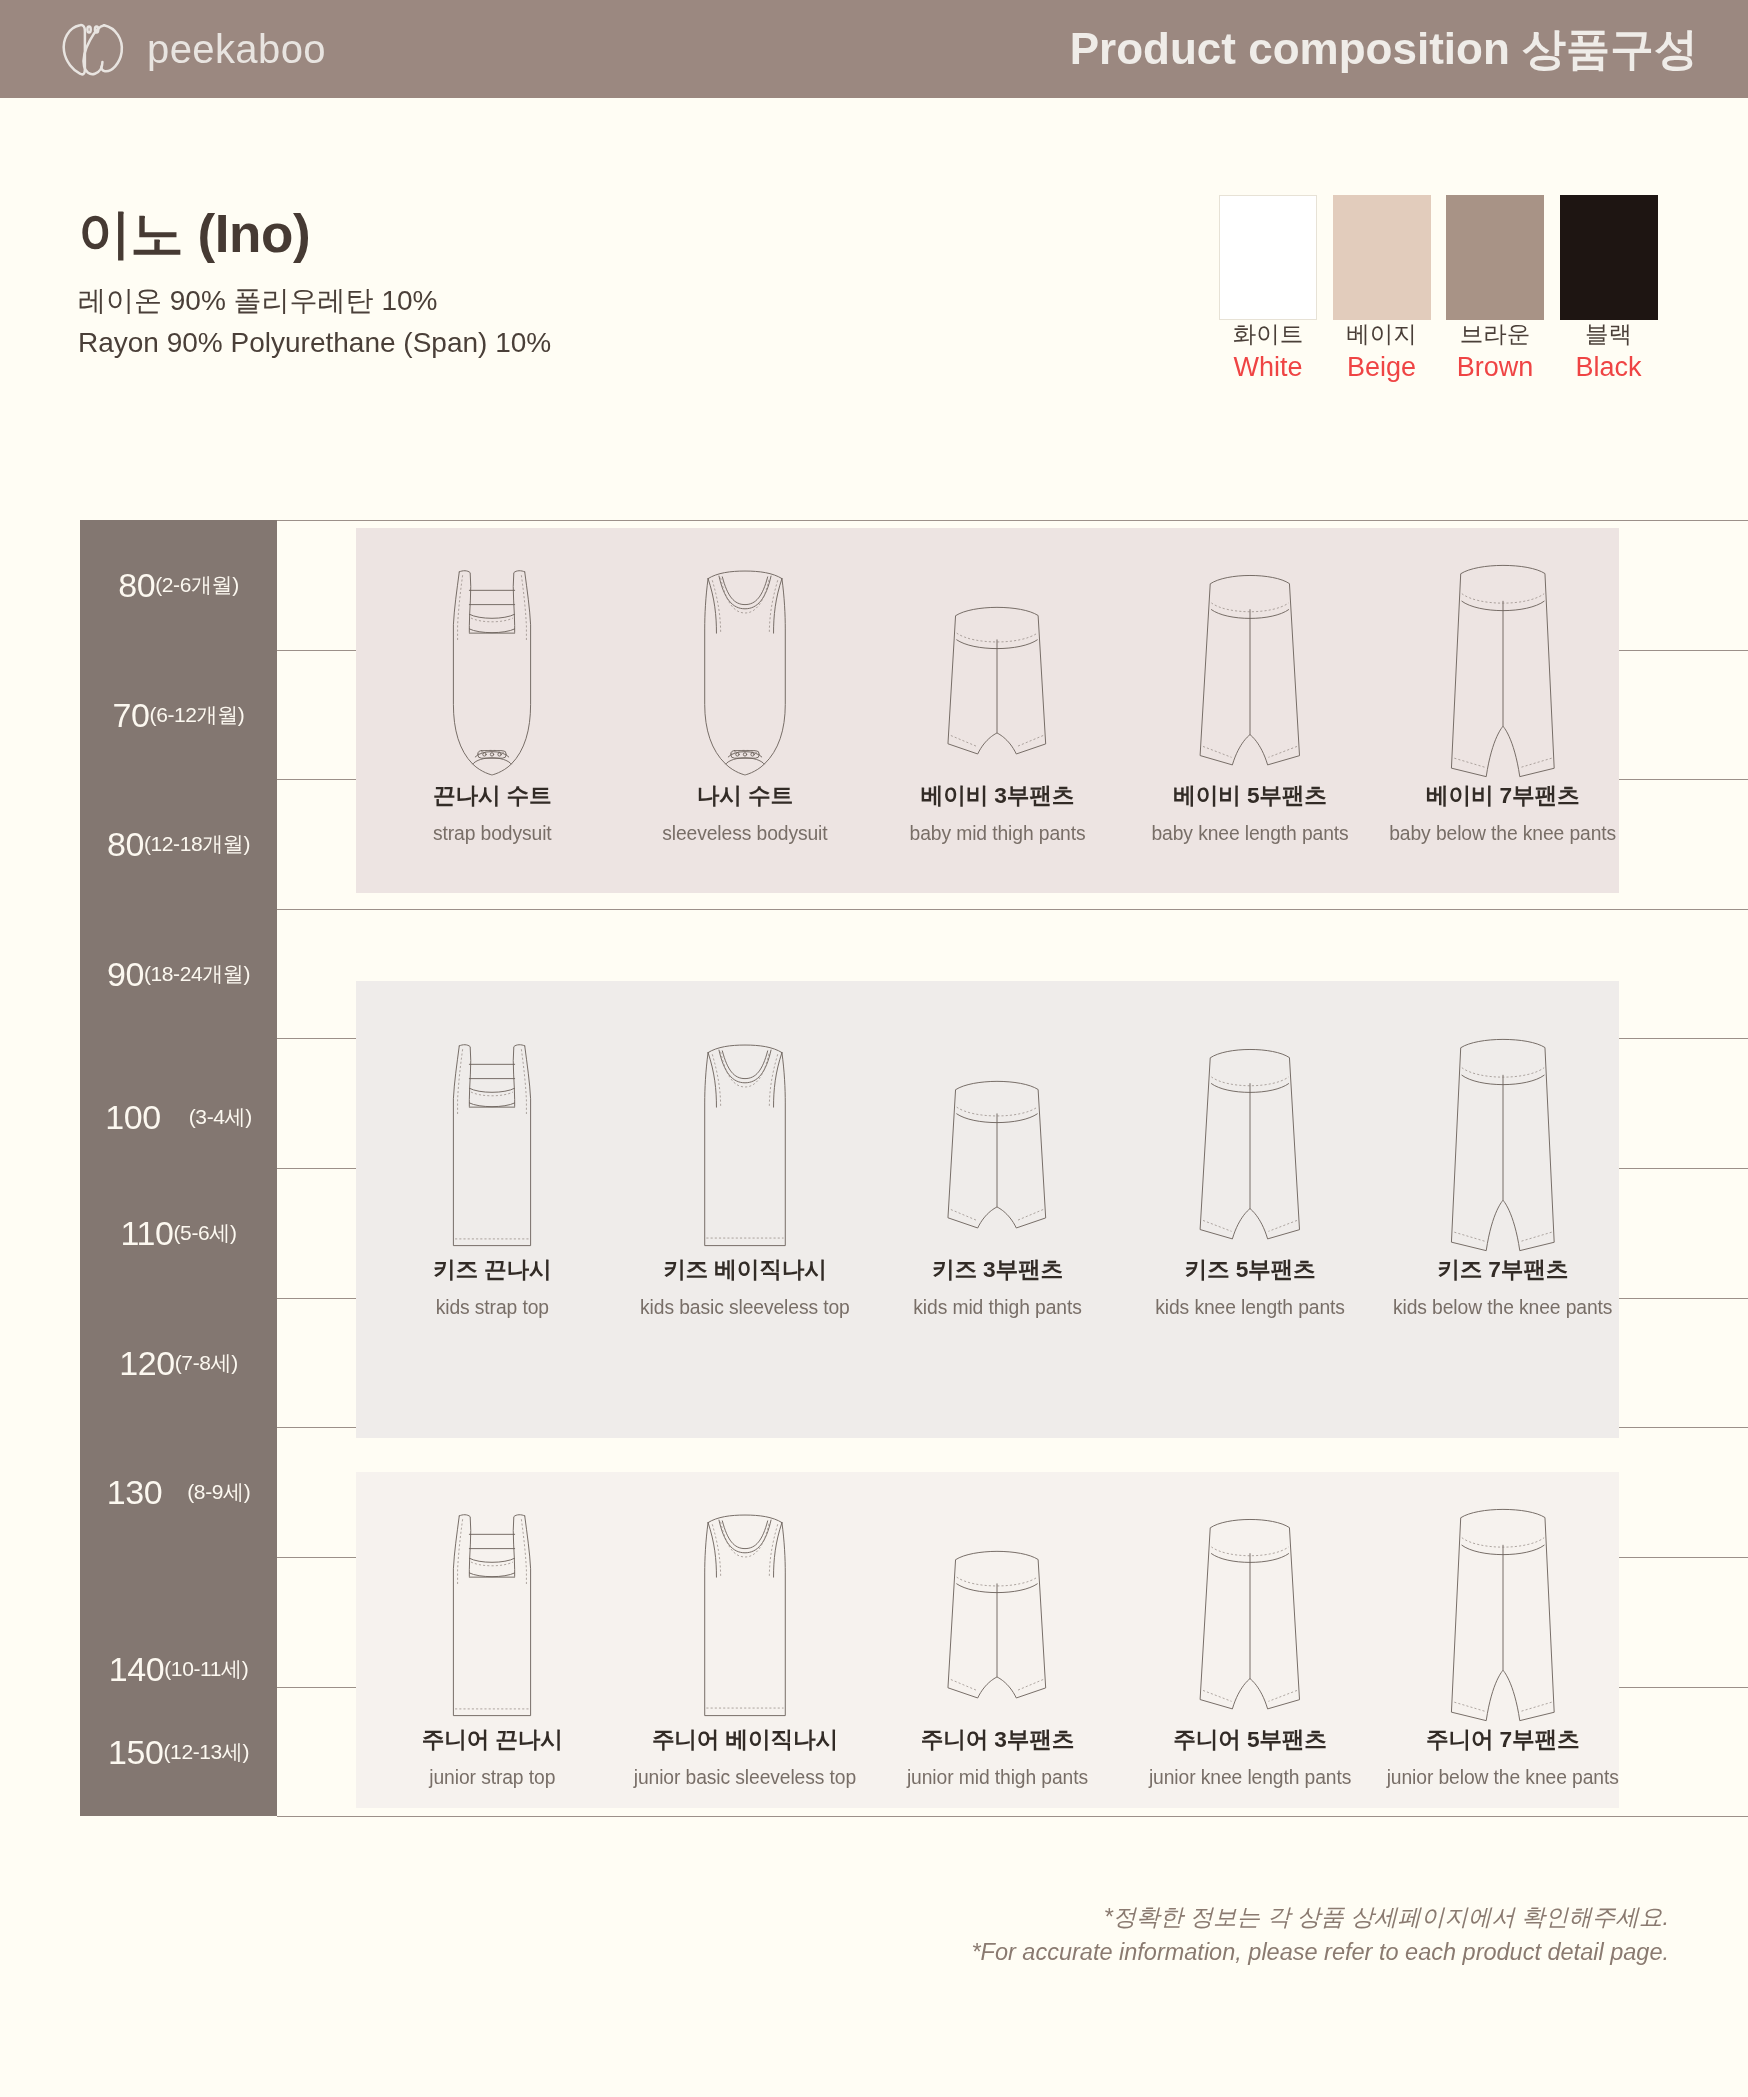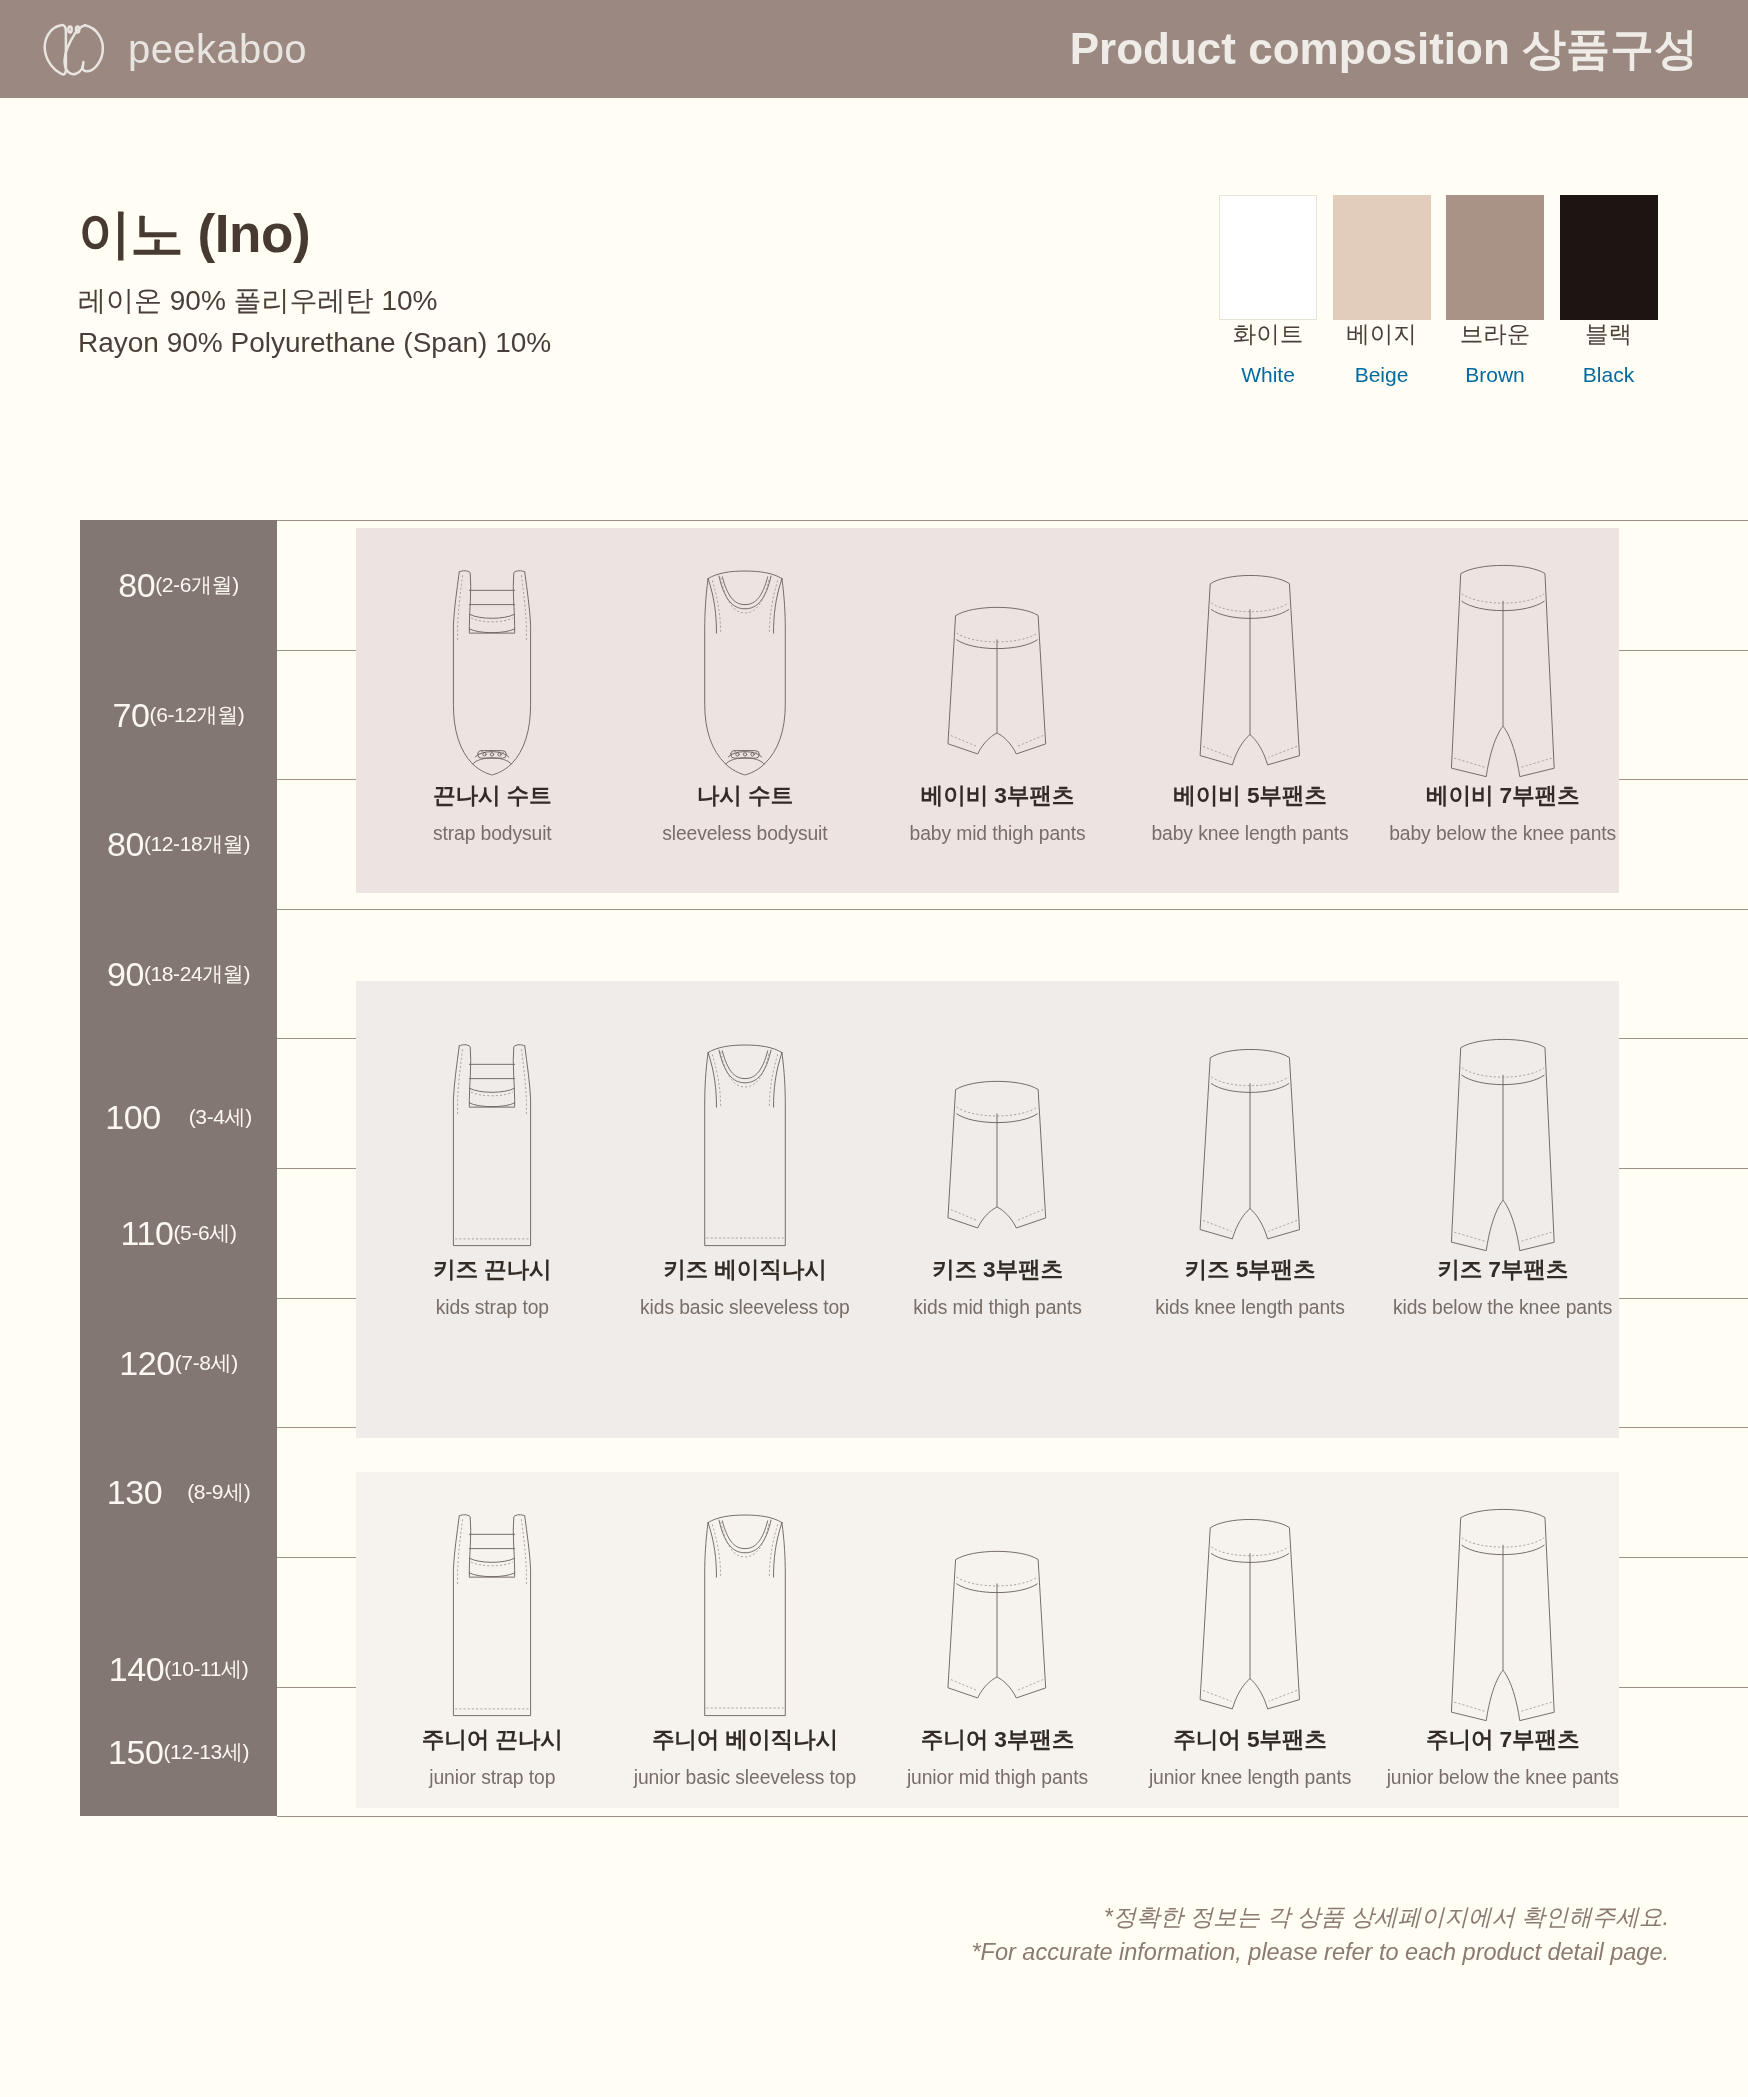--- a/index.html
+++ b/index.html
@@ -21,21 +21,21 @@
   
   .header {
     position: absolute;
     top: 0; left: 0;
     width: 1748px;
     height: 98px;
     background: #9B8880;
     display: flex;
     align-items: center;
     justify-content: space-between;
-    padding: 0 50px 0 40px;
+    padding: 0 50px 0 59px;
   }
   .brand {
     display: flex;
     align-items: center;
     gap: 17px;
   }
   .brand-mark { width: 71px; height: 59px; display:block; }
   .brand-word {
     font-size: 40px;
     color: #E8E4E0;
@@ -96,23 +96,23 @@
     height: 125px;
   }
   .swatch-chip.bordered { border: 0.4px solid #E7E2D6; }
   .swatch-ko {
     font-size: 23.5px;
     color: #4A3F38;
     line-height: 1.25;
     white-space: nowrap;
   }
   .swatch-en {
-    margin-top: 13px;
-    font-size: 21px;
-    color: #0369a1;
+    margin-top: 2px;
+    font-size: 27px;
+    color: #ef4444;
     line-height: 1.25;
     white-space: nowrap;
   }
 
   
   .chart {
     position: absolute;
     top: 520px;
     left: 80px;
     width: 1590px;

